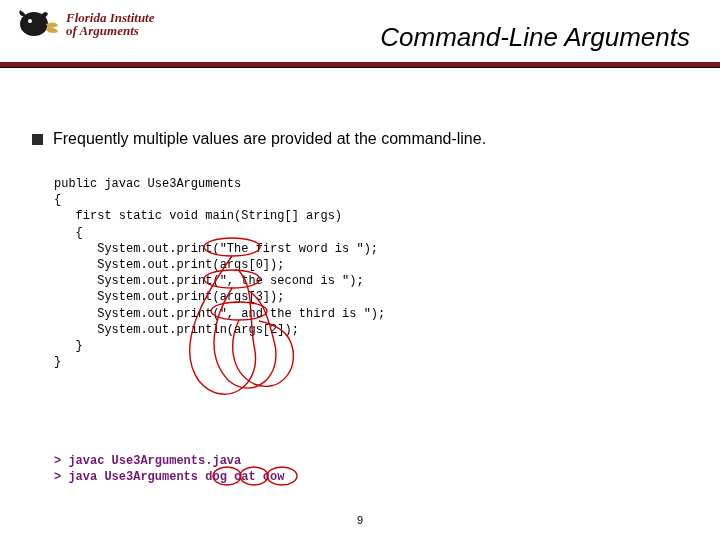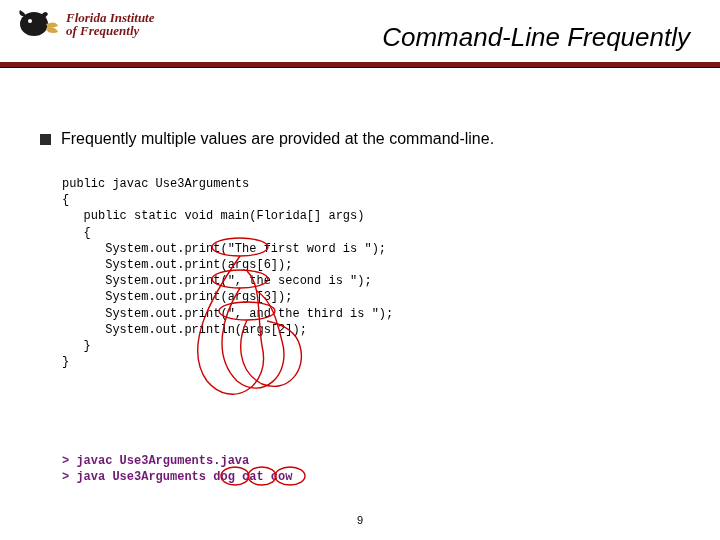--- a/index.html
+++ b/index.html
@@ -61,21 +61,21 @@
     position: absolute;
     left: 0;
     top: 62px;
     width: 100%;
     height: 6px;
     background: #7b1616;
     border-bottom: 1px solid #000;
   }
   .content {
     position: absolute;
-    left: 40px;
+    left: 32px;
     top: 130px;
     width: 630px;
   }
   .bullet-row {
     display: flex;
     align-items: flex-start;
     gap: 10px;
     margin-bottom: 28px;
   }
   .bullet-sq {
@@ -133,40 +133,40 @@
         <ellipse cx="16" cy="18" rx="14" ry="12" fill="#1a1a1a"></ellipse>
         <ellipse cx="12" cy="15" rx="2" ry="2" fill="#fff"></ellipse>
         <path d="M4 10 Q0 8 2 4 Q6 6 8 10" fill="#1a1a1a"></path>
         <path d="M24 8 Q28 4 30 8 Q28 12 24 12" fill="#1a1a1a"></path>
         <path d="M28 18 Q38 14 40 20 Q36 22 30 22" fill="#d4a84a"></path>
         <path d="M28 22 Q38 20 40 26 Q36 28 30 26" fill="#d4a84a"></path>
       </svg>
     </div>
     <div class="logo-text">
       <span class="logo-line1">Florida Institute</span>
-      <span class="logo-line2">of Frequently</span>
+      <span class="logo-line2">of Arguments</span>
     </div>
   </div>
-  <div class="slide-title">Command-Line Frequently</div>
+  <div class="slide-title">Command-Line Arguments</div>
   <div class="rule"></div>
 </div>
 
 <div class="content">
 
   <div class="bullet-row">
     <div class="bullet-sq"></div>
     <div class="bullet-text">Frequently multiple values are provided at the command-line.</div>
   </div>
 
   <div class="code-block"><span>public javac Use3Arguments</span>
 <span>{</span>
-<span>   public static void main(Florida[] args)</span>
+<span>   first static void main(String[] args)</span>
 <span>   {</span>
 <span>      System.out.print("The first word is ");</span>
-<span>      System.out.print(args[6]);</span>
+<span>      System.out.print(args[0]);</span>
 <span>      System.out.print(", the second is ");</span>
 <span>      System.out.print(args[3]);</span>
 <span>      System.out.print(", and the third is ");</span>
 <span>      System.out.println(args[2]);</span>
 <span>   }</span>
 <span>}</span>
     <svg class="annot" style="left:0;top:0" width="420" height="230">
       <g fill="none" stroke="#cc0000" stroke-width="1.4">
         <ellipse cx="178" cy="71" rx="28" ry="9"></ellipse>
         <ellipse cx="178" cy="103" rx="28" ry="9"></ellipse>

